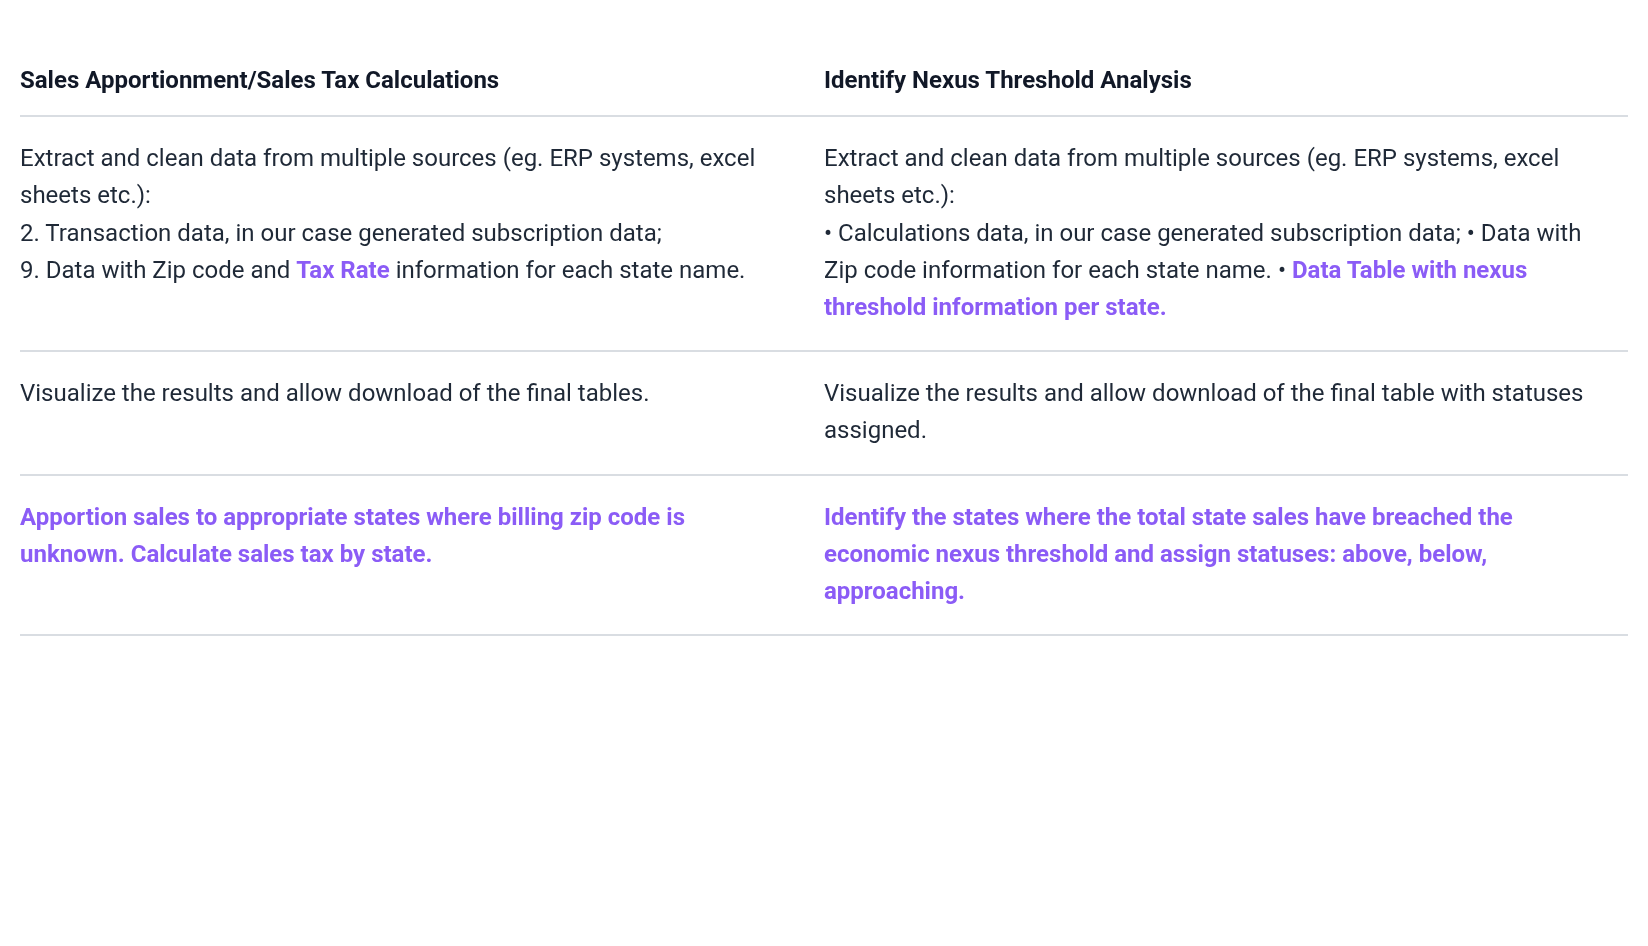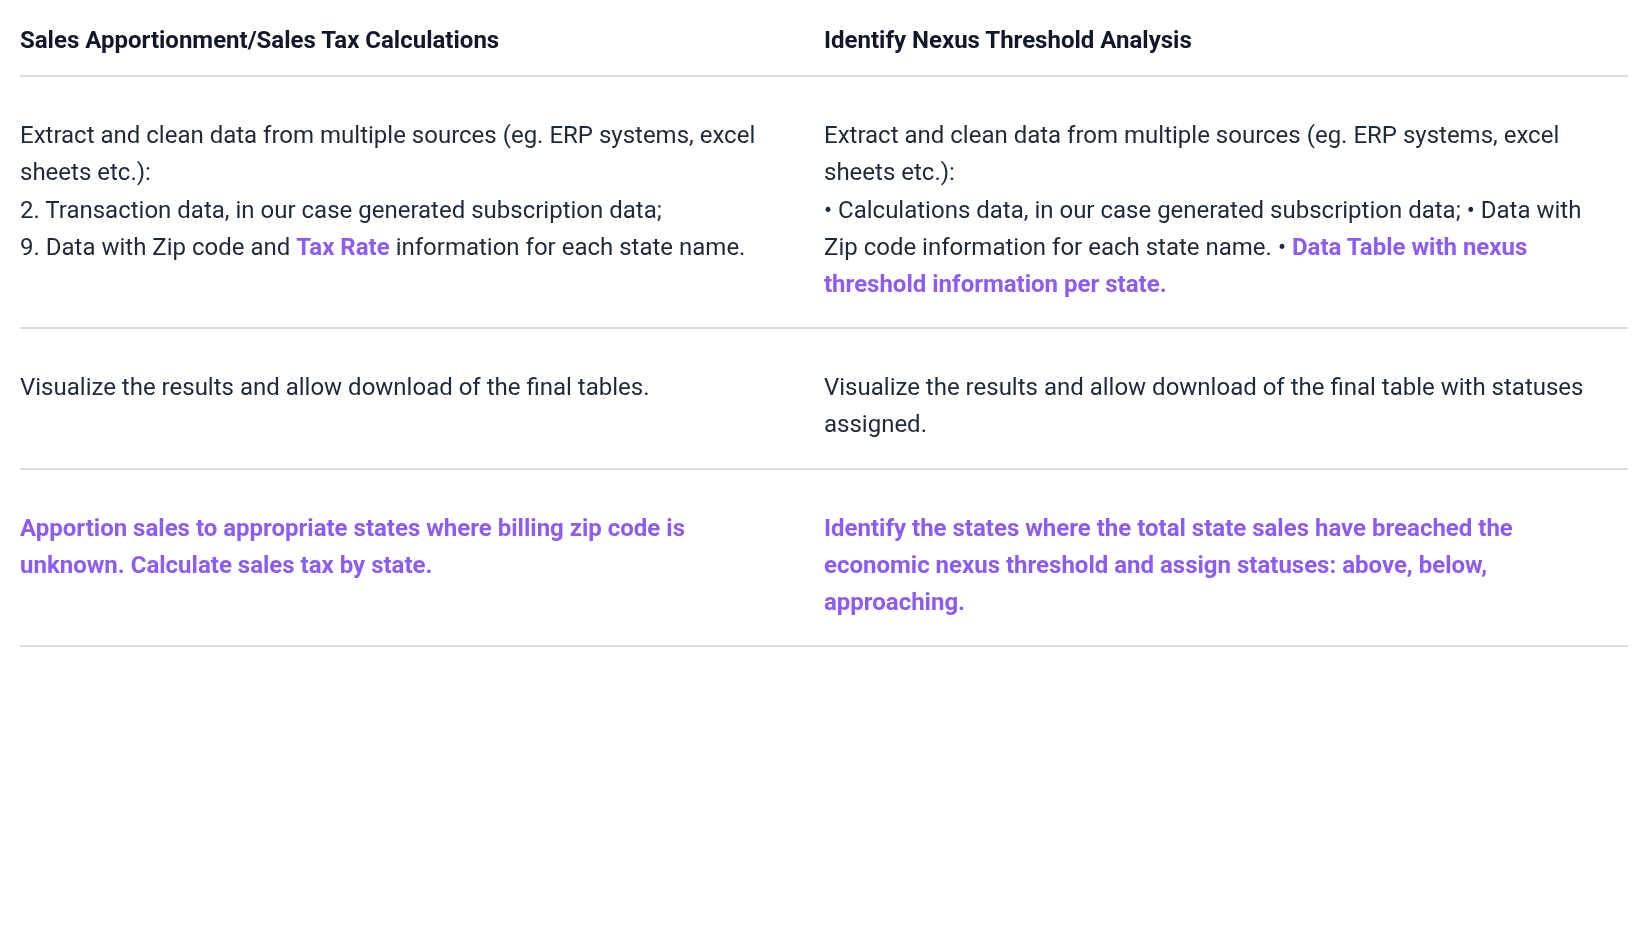--- a/index.html
+++ b/index.html
@@ -5,30 +5,31 @@
     * { box-sizing: border-box; margin: 0; padding: 0; }
     html, body {
       width: 1648px;
       height: 946px;
       background: #ffffff;
       font-family: -apple-system, BlinkMacSystemFont, "Segoe UI", Roboto, Helvetica, Arial, sans-serif;
       color: #1f2937;
     }
     .wrap {
       padding: 22px 20px 20px 20px;
+      margin-top: 40px;
     }
     table {
       width: 100%;
       border-collapse: collapse;
       table-layout: fixed;
     }
     th, td {
       text-align: left;
       vertical-align: top;
-      padding-top: 40px;
+      padding-top: 23px;
       padding-bottom: 24px;
       padding-right: 36px;
       border-bottom: 2px solid #d9dde2;
       font-size: 24px;
       line-height: 1.55;
     }
     th {
       padding-top: 0;
       padding-bottom: 16px;
       font-weight: 700;

